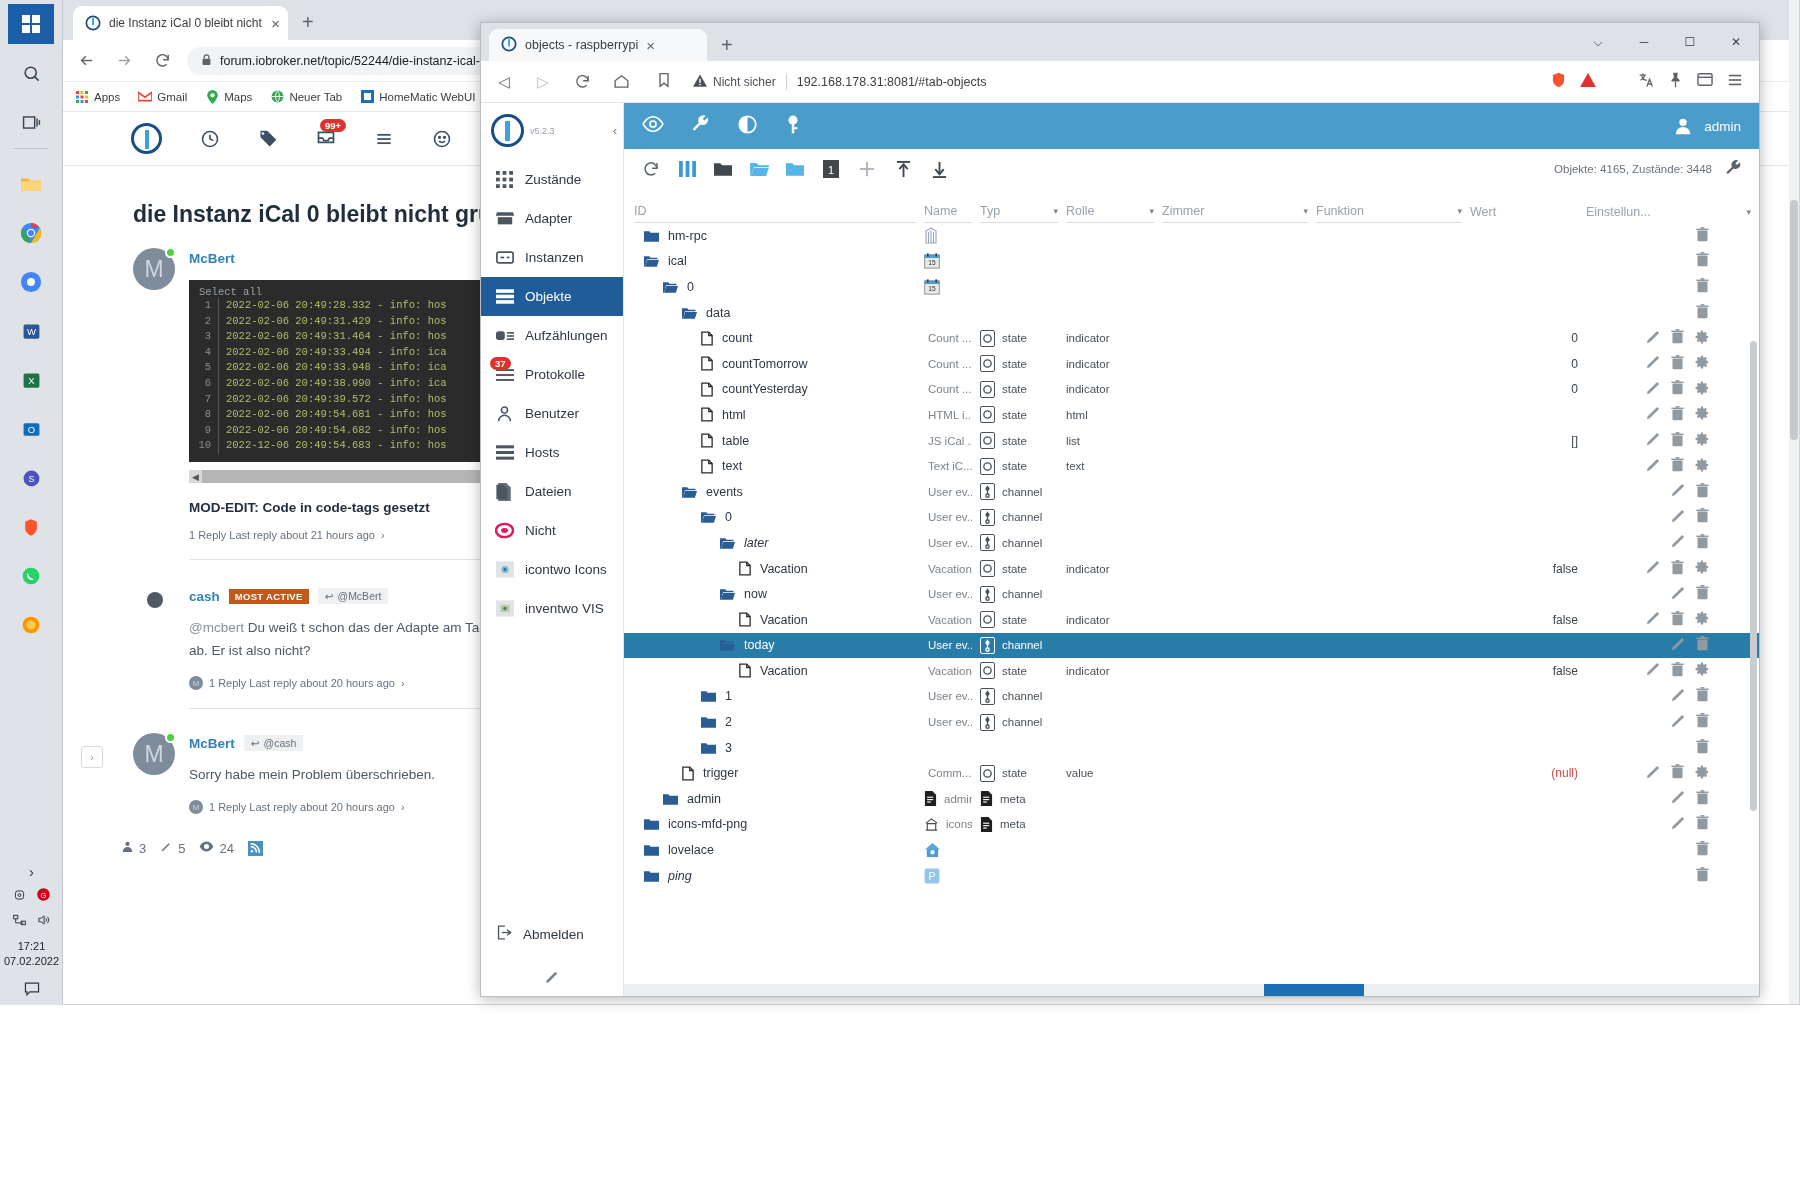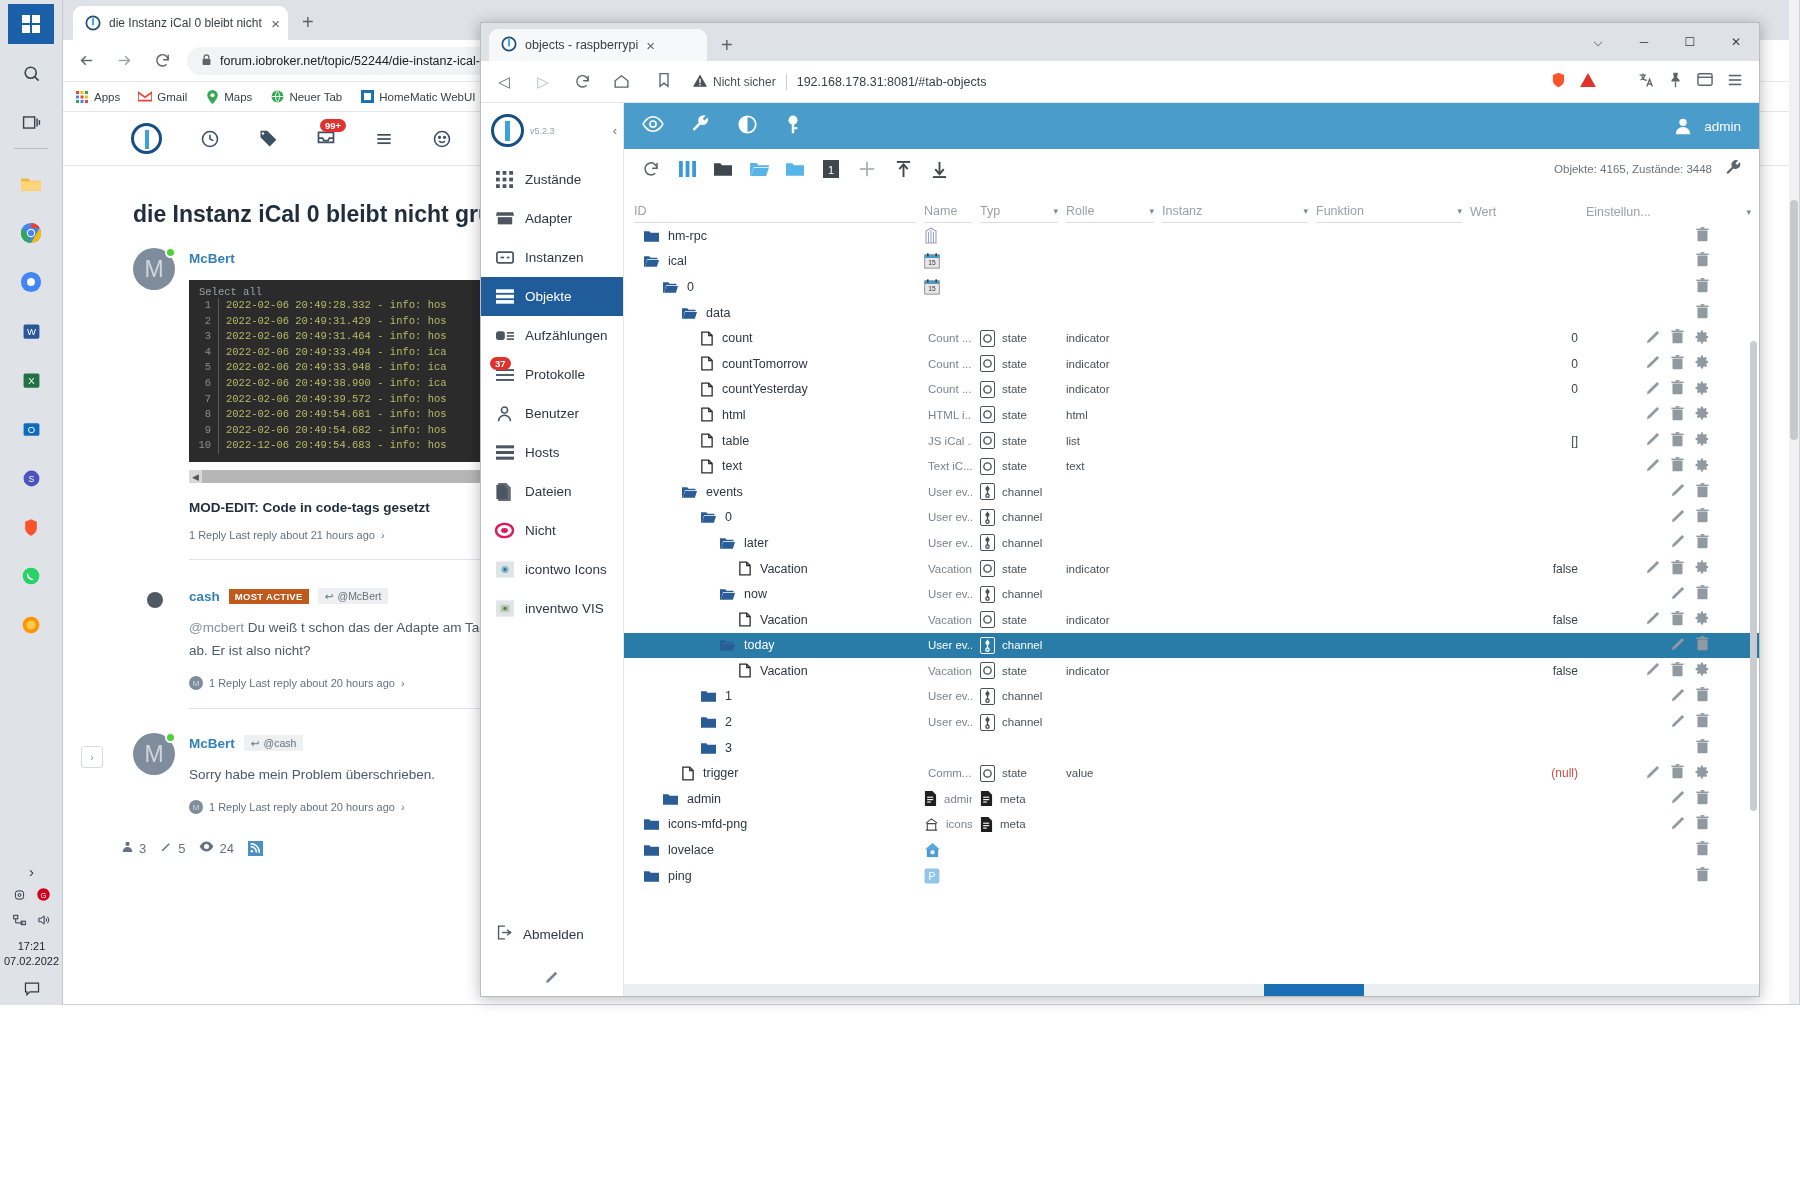--- a/index.html
+++ b/index.html
@@ -1028,21 +1028,21 @@
           </div>
           <div class="th" style="width:78px;margin-left:8px;">
             <span>Typ</span>
             <span class="caret">▾</span>
           </div>
           <div class="th" style="width:88px;margin-left:8px;">
             <span>Rolle</span>
             <span class="caret">▾</span>
           </div>
           <div class="th" style="width:146px;margin-left:8px;">
-            <span>Instanz</span>
+            <span>Zimmer</span>
             <span class="caret">▾</span>
           </div>
           <div class="th" style="width:146px;margin-left:8px;">
             <span>Funktion</span>
             <span class="caret">▾</span>
           </div>
           <div class="th" style="width:108px;margin-left:8px;border-bottom:none;">
             <span>Wert</span>
           </div>
           <div class="th" style="flex:1;margin-left:8px;border-bottom:none;">
@@ -1481,21 +1481,21 @@
                     <path d="M1 15l3.2-.9L15 3.3 12.7 1 2 11.8z"></path>
                   </svg></span>
                 <span><svg width="13" height="15" viewBox="0 0 14 16" fill="currentColor">
                     <rect x="1.6" y="3.6" width="10.8" height="11.6" rx="1"></rect>
                     <rect x="0.4" y="1.6" width="13.2" height="1.6"></rect>
                     <rect x="5" y="0" width="4" height="1.8"></rect>
                   </svg></span>
               </div>
             </div>
             <div class="row">
-              <div class="c-id" style="width:282px;padding-left:86px;">
+              <div class="c-id" style="width:282px;padding-left:86px;font-style:italic;">
                 <span style="display:inline-flex;">
                   <svg class="folder" viewBox="0 0 20 15" fill="#2a5d96">
                     <path d="M0 1h7l1.8 2.2H18v2H4L1.4 15H0z"></path>
                     <path d="M4.2 6H20l-2.8 9H1.4z"></path>
                   </svg>
                 </span>
                 <span>later</span>
               </div>
               <div class="c-name" style="width:48px;margin-left:8px;display:flex;align-items:center;gap:3px;justify-content:flex-start;">
                 <span style="margin-left:4px;">User ev...</span>
@@ -1974,21 +1974,21 @@
               <div class="c-wert" style="width:108px;margin-left:8px;"></div>
               <div class="c-acts" style="flex:1;margin-left:8px;padding-right:42px;">
                 <span><svg width="13" height="15" viewBox="0 0 14 16" fill="currentColor">
                     <rect x="1.6" y="3.6" width="10.8" height="11.6" rx="1"></rect>
                     <rect x="0.4" y="1.6" width="13.2" height="1.6"></rect>
                     <rect x="5" y="0" width="4" height="1.8"></rect>
                   </svg></span>
               </div>
             </div>
             <div class="row">
-              <div class="c-id" style="width:282px;padding-left:10px;">
+              <div class="c-id" style="width:282px;padding-left:10px;font-style:italic;">
                 <span style="display:inline-flex;">
                   <svg class="folder" viewBox="0 0 20 15" fill="#2a5d96">
                     <path d="M0 1h7l1.8 2.2H20V15H0z"></path>
                   </svg>
                 </span>
                 <span>ping</span>
               </div>
               <div class="c-name" style="width:48px;margin-left:8px;display:flex;align-items:center;gap:3px;justify-content:flex-start;">
                 <span style="display:inline-flex;align-items:center;">
                   <svg width="16" height="16" viewBox="0 0 17 17">

